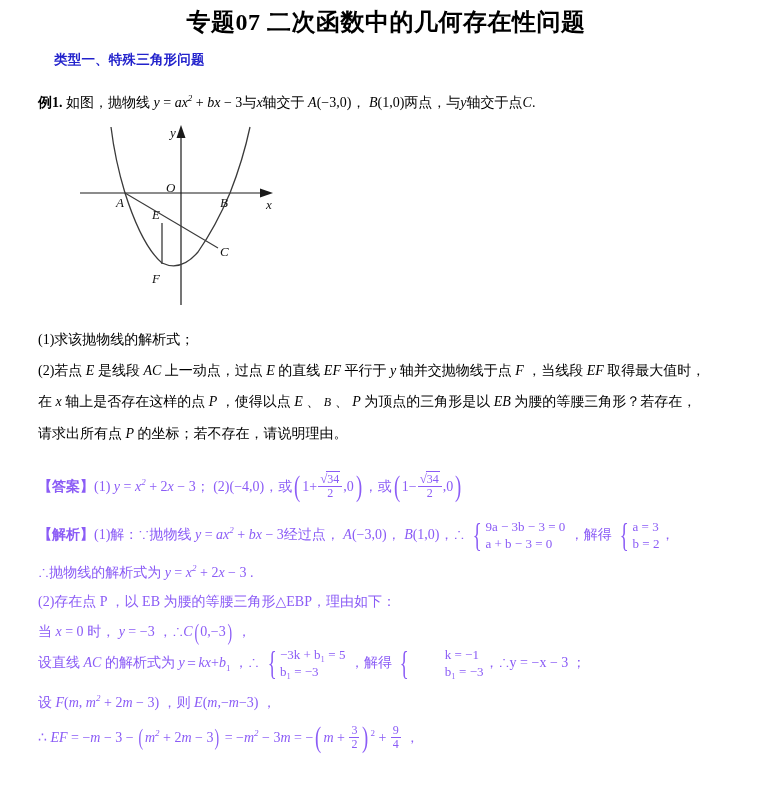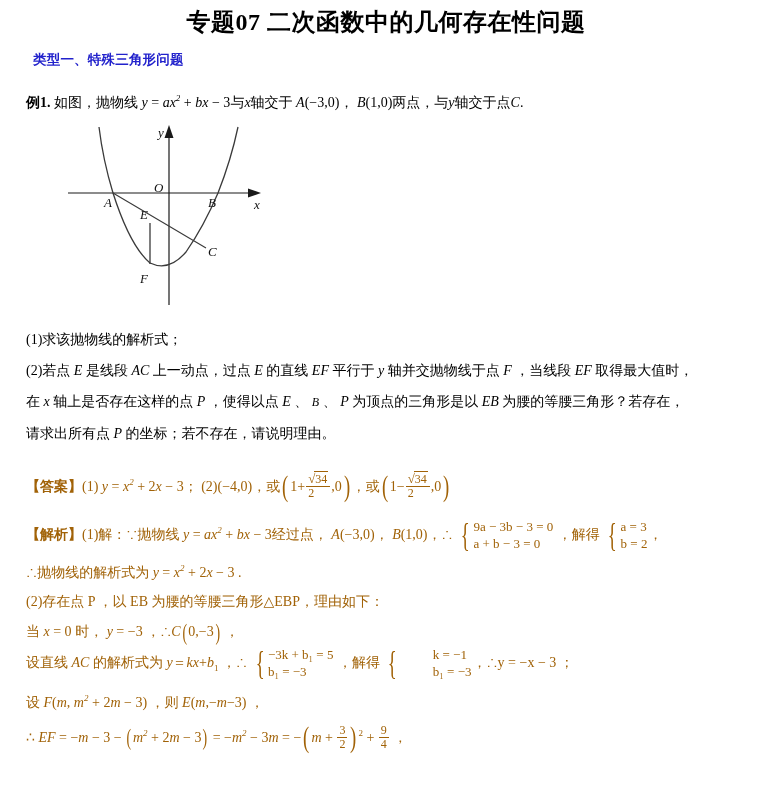--- a/index.html
+++ b/index.html
@@ -13,58 +13,58 @@
     position: relative;
     font-family: "Liberation Serif", "DejaVu Serif", serif;
     color: #000000;
     overflow: hidden;
   }
   .page {
     position: relative;
     width: 772px;
     height: 801px;
     box-sizing: border-box;
-    padding: 0 18px;
+    padding: 0 30px;
   }
   
   .doc-title {
     text-align: center;
     font-size: 24px;
     font-weight: bold;
     letter-spacing: 0.5px;
     padding-top: 5px;
     line-height: 34px;
     white-space: nowrap;
   }
   
   .section-heading {
     color: #2222cc;
     font-weight: bold;
     font-size: 13.5px;
     margin-top: 12px;
-    margin-left: 15px;
+    margin-left: 24px;
     font-family: "DejaVu Sans", "Liberation Sans", sans-serif;
     letter-spacing: 0.2px;
   }
   
   .line {
     font-size: 14px;
     line-height: 30px;
     margin-left: 8px;
     white-space: nowrap;
   }
   .line.q {
     line-height: 31px;
   }
   .ex-label {
     font-weight: bold;
     font-size: 14px;
   }
   .red {
-    color: #a16207;
+    color: #8b5cf6;
   }
   .bold {
     font-weight: bold;
   }
   .mi {
     font-style: italic;
     font-family: "Liberation Serif", "DejaVu Serif", serif;
   }
   .mn, .mo {
     font-style: normal;
@@ -76,20 +76,21 @@
   }
   sub.sb {
     font-size: 9px;
     vertical-align: sub;
     font-style: normal;
   }
   
   .frac {
     display: inline-block;
     vertical-align: middle;
+    text-align: center;
     font-size: 12px;
     line-height: 1.08;
     margin: 0 1px;
     position: relative;
     top: -1px;
   }
   .frac .num {
     display: block;
     border-bottom: 1px solid currentColor;
     padding: 0 2px;

